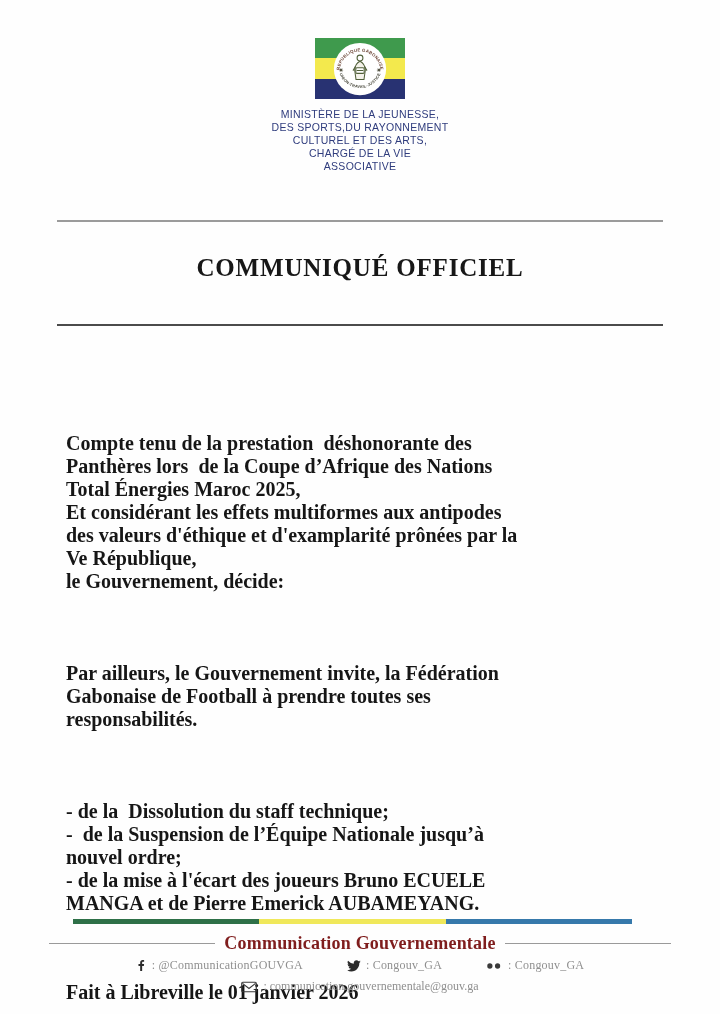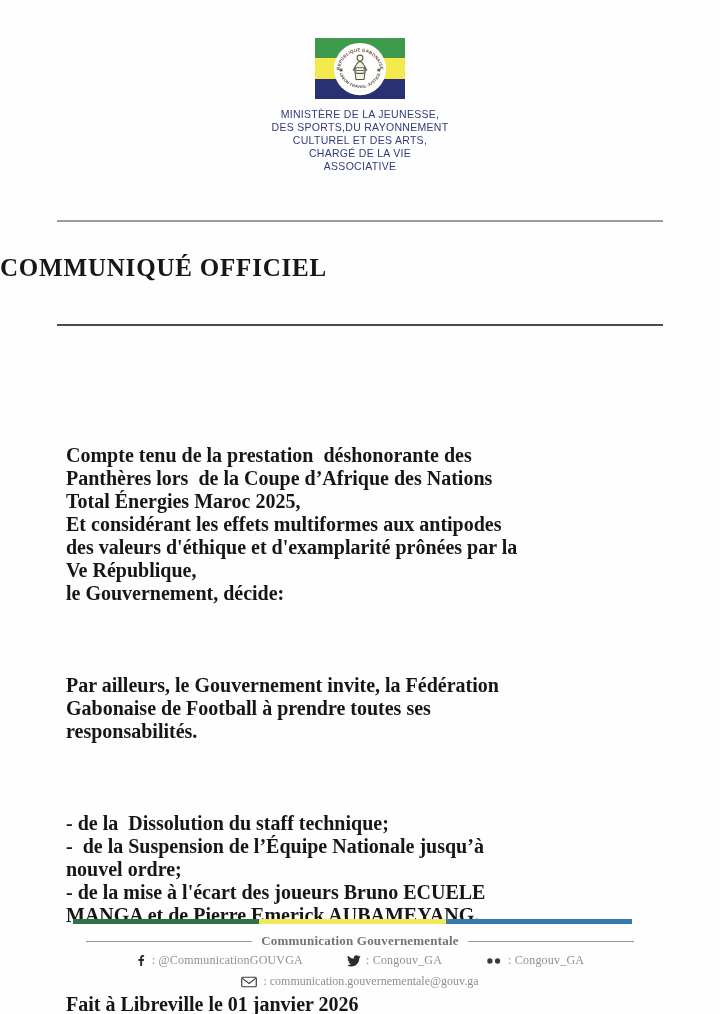--- a/index.html
+++ b/index.html
@@ -37,50 +37,51 @@
     white-space:pre-line;
     color:#2f3c7d;
   }
 
   
   .rule { width:606px; height:2px; margin:0 auto; }
   .rule-top { margin-top:47px; background:#9b9b9b; }
   .rule-bottom { margin-top:42px; background:#4b4b4b; }
   .doc-title {
     margin-top:32px;
+    text-align:center;
     font-weight:bold;
     font-size:25px;
     letter-spacing:.8px;
     color:#171717;
   }
 
   
   .body-text {
     margin:56px 58px 0 66px;
     font-weight:bold;
     font-size:20px;
     line-height:23px;
     white-space:pre-wrap;
     color:#161616;
   }
   .para { margin-top:23px; }
-  .para.first { margin-top:16px; }
+  .para.first { margin-top:4px; }
   .dateline { margin-top:20px; white-space:pre-wrap; }
 
   
   .footer { position:absolute; left:0; top:919px; width:720px; }
   .tricolor { display:flex; width:559px; height:5px; margin-left:73px; }
   .tricolor .seg { flex:1; height:100%; }
   .band-row {
     margin-top:9px;
     display:flex; align-items:center; justify-content:center; gap:9px;
   }
   .band-row .hline { width:166px; height:1px; background:#9a9a9a; }
   .band-label {
-    font-size:13px; font-weight:bold; color:#737373; letter-spacing:.2px;
+    font-size:18px; font-weight:bold; color:#7f1d1d; letter-spacing:.2px;
   }
   .social-row {
     margin-top:4px;
     display:flex; align-items:center; justify-content:center; gap:44px;
   }
   .social {
     display:flex; align-items:center; gap:5px;
     font-size:12px; color:#8f8f8f; letter-spacing:.2px;
   }
   .social svg { display:block; }

